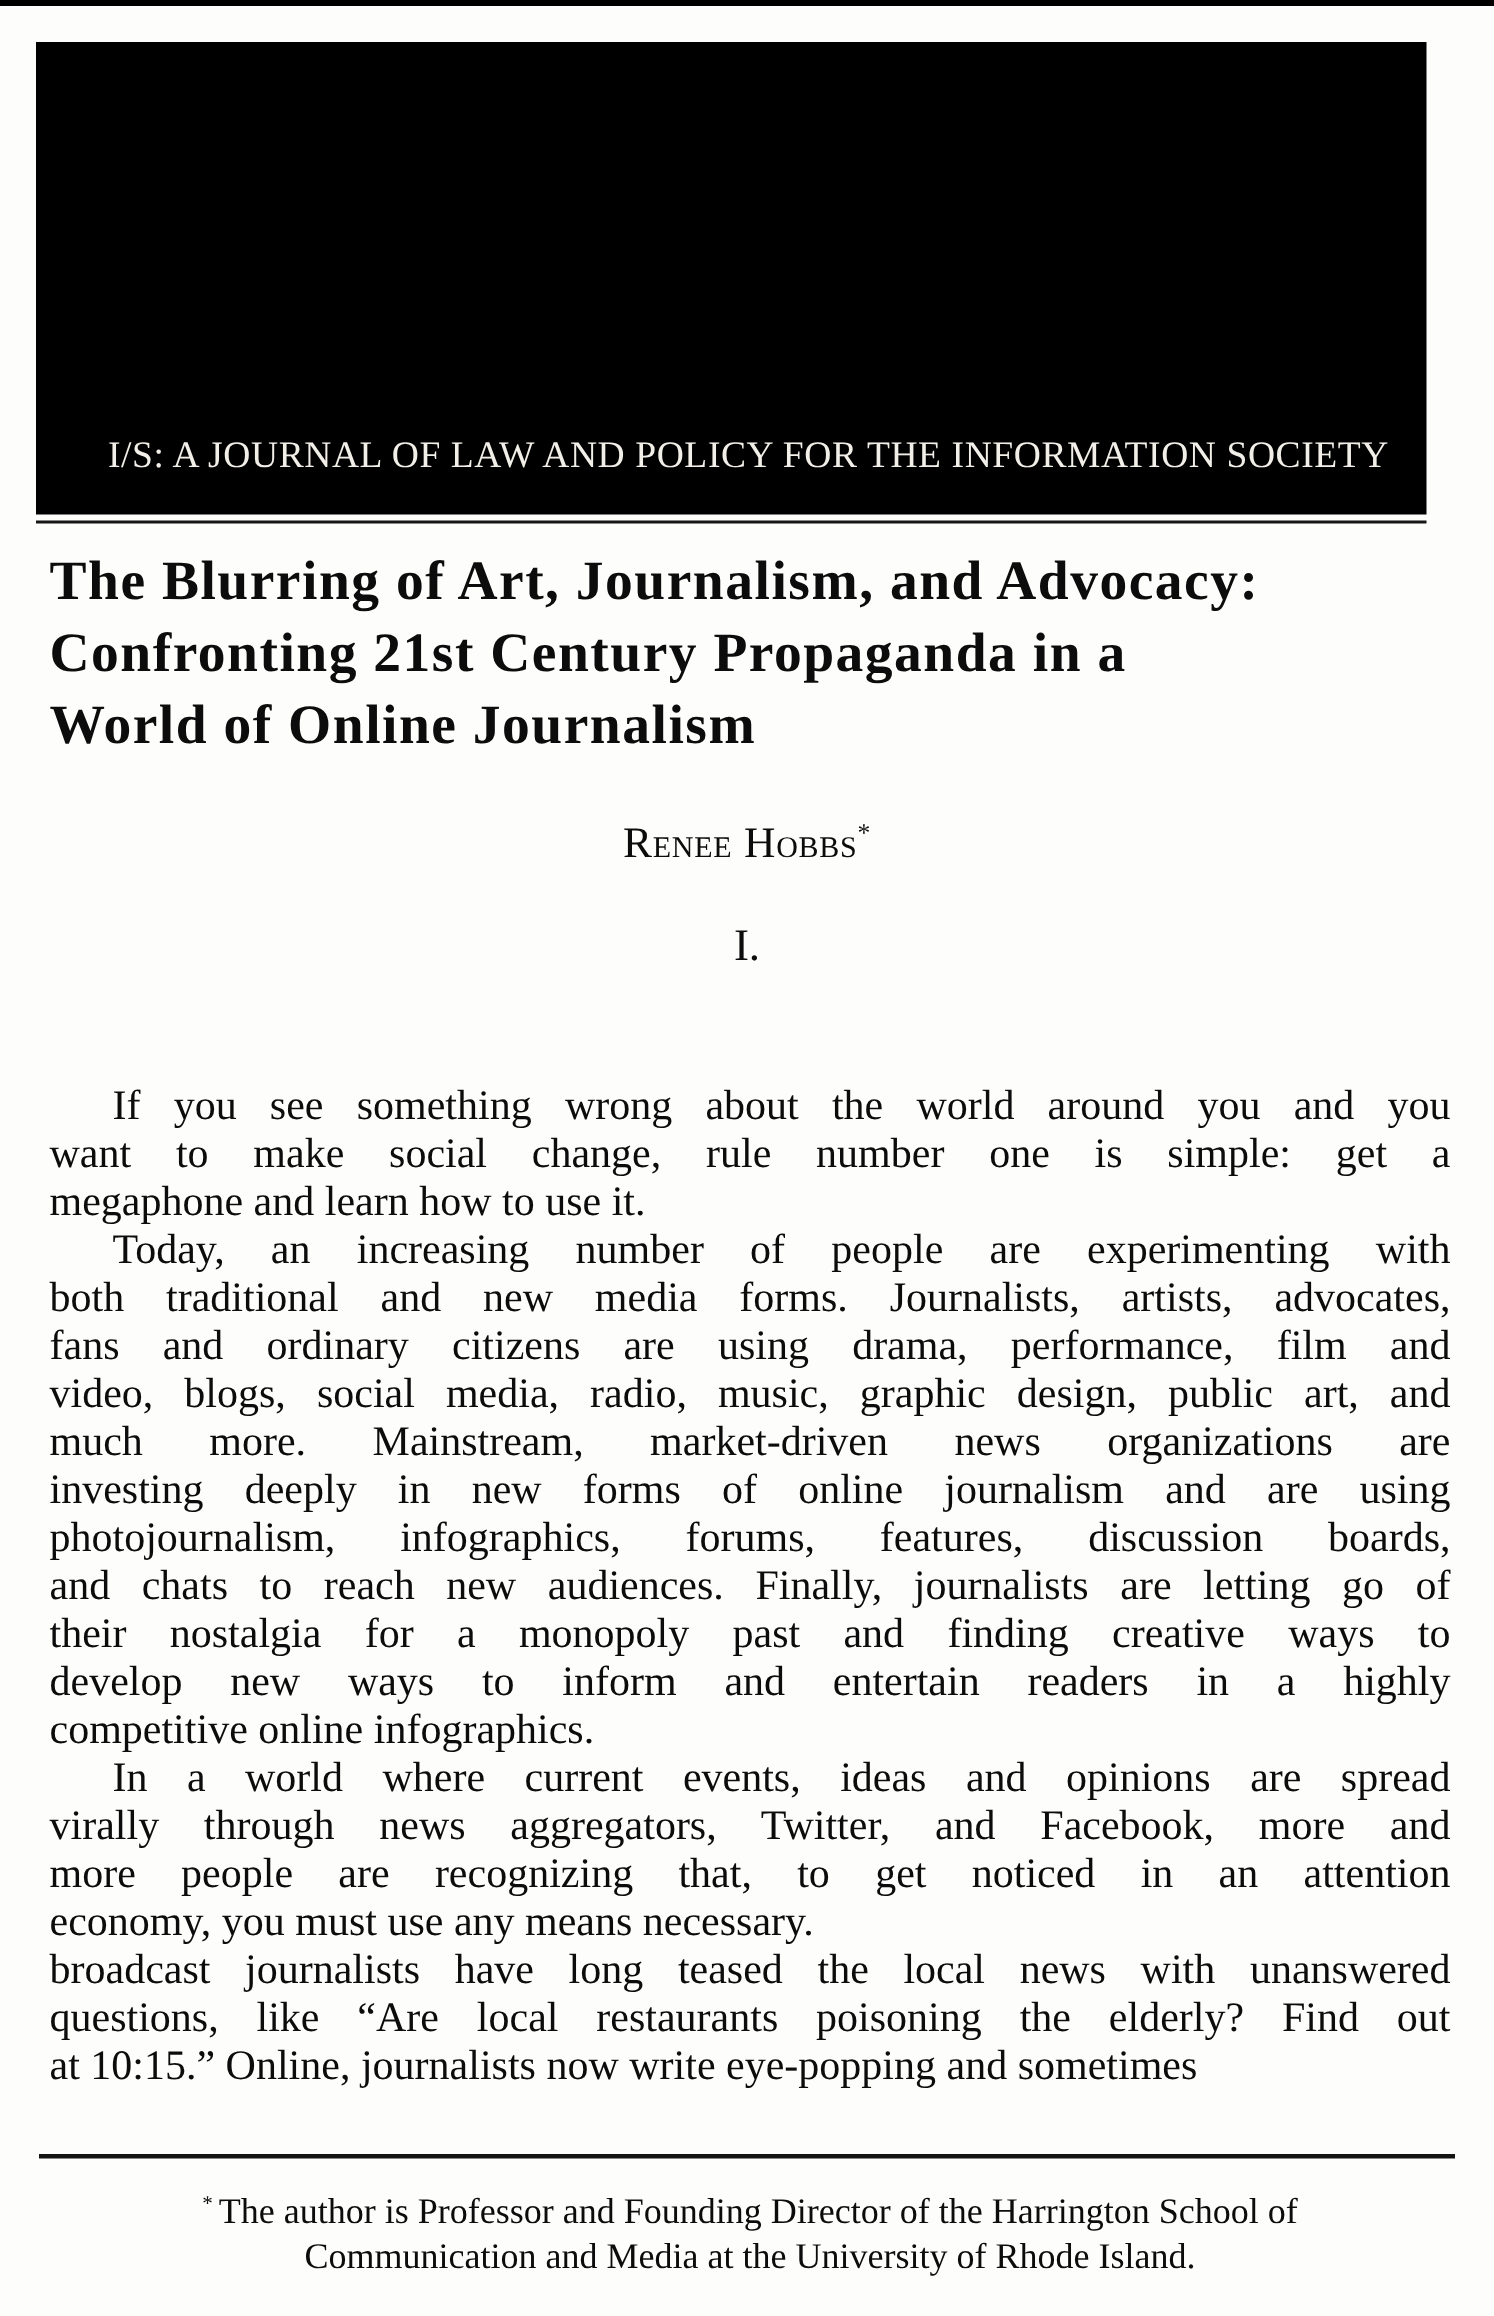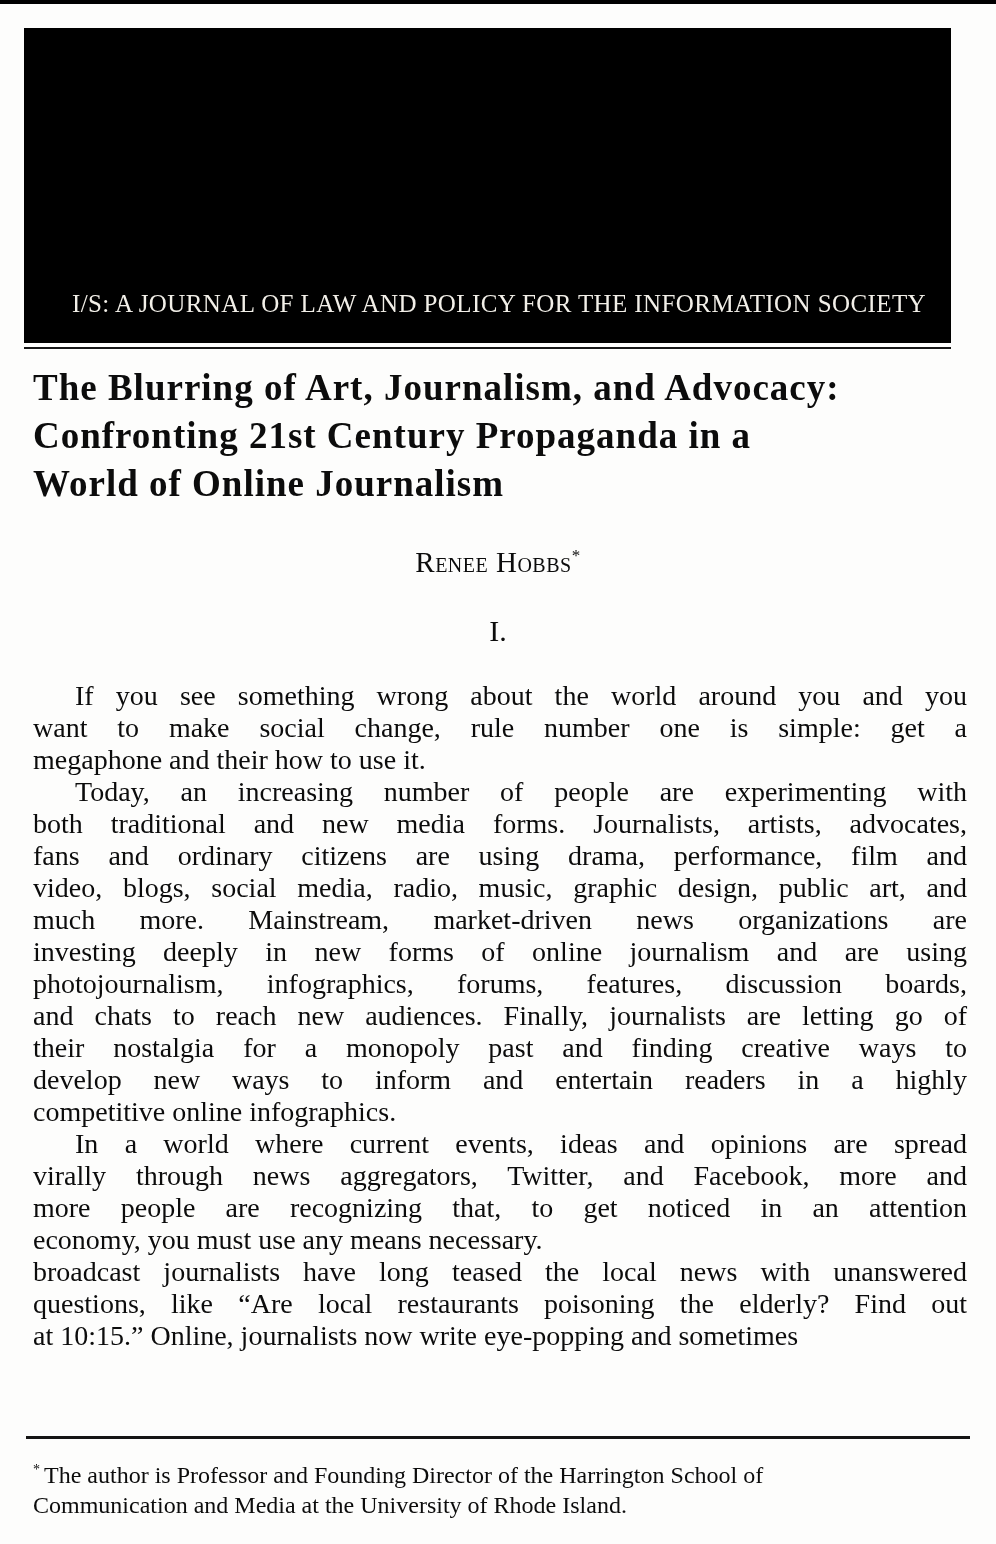--- a/index.html
+++ b/index.html
@@ -73,21 +73,21 @@
   }
   .section-heading {
     position: absolute;
     left: 33px; top: 614px;
     width: 930px;
     text-align: center;
     font-size: 30px;
   }
   .body-text {
     position: absolute;
-    left: 33px; top: 680px;
+    left: 33px; top: 722px;
     width: 934px;
     font-size: 28px;
     line-height: 32px;
   }
   .para { margin: 0; }
   .bline {
     text-align: justify;
     text-align-last: justify;
   }
   .bline.first { text-indent: 42px; }
@@ -97,21 +97,21 @@
     left: 26px; top: 1436px;
     width: 944px; height: 3px;
     background: #141414;
   }
   .footnote {
     position: absolute;
     left: 33px; top: 1460px;
     width: 934px;
     font-size: 24px;
     line-height: 30px;
-    text-align: left;
+    text-align: center;
   }
   .footnote sup {
     font-size: 14px;
     vertical-align: super;
     line-height: 0;
     margin-right: 4px;
   }
 </style>
 </head>
 <body>
@@ -132,21 +132,21 @@
   </div>
 
   <div class="author-line"><span>Renee Hobbs</span><sup>*</sup></div>
 
   <div class="section-heading">I.</div>
 
   <div class="body-text">
       <div class="para">
         <div class="bline first">If you see something wrong about the world around you and you</div>
         <div class="bline">want to make social change, rule number one is simple: get a</div>
-        <div class="bline last">megaphone and their how to use it.</div>
+        <div class="bline last">megaphone and learn how to use it.</div>
       </div>
       <div class="para">
         <div class="bline first">Today, an increasing number of people are experimenting with</div>
         <div class="bline">both traditional and new media forms. Journalists, artists, advocates,</div>
         <div class="bline">fans and ordinary citizens are using drama, performance, film and</div>
         <div class="bline">video, blogs, social media, radio, music, graphic design, public art, and</div>
         <div class="bline">much more. Mainstream, market-driven news organizations are</div>
         <div class="bline">investing deeply in new forms of online journalism and are using</div>
         <div class="bline">photojournalism, infographics, forums, features, discussion boards,</div>
         <div class="bline">and chats to reach new audiences. Finally, journalists are letting go of</div>

